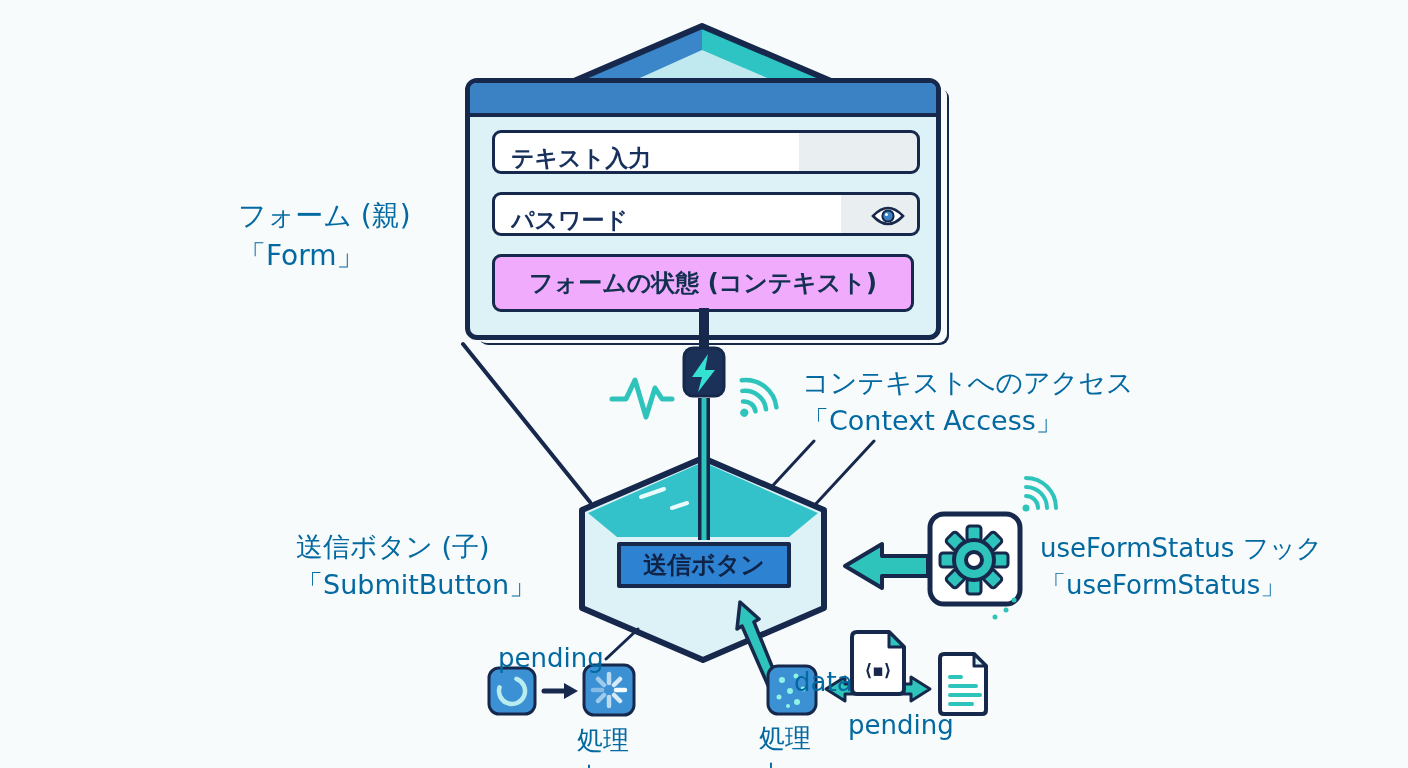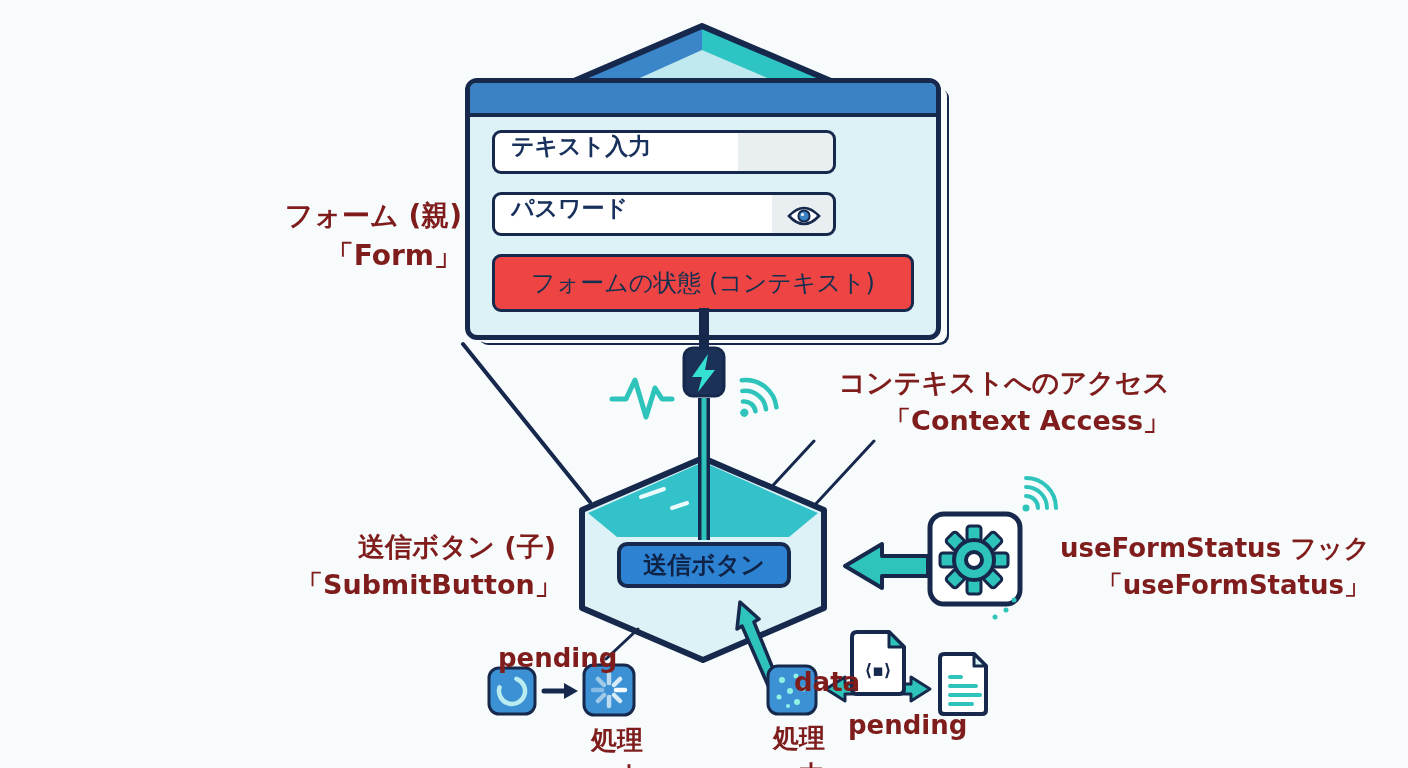--- a/index.html
+++ b/index.html
@@ -6,35 +6,35 @@
   html,body{width:1408px;height:768px;overflow:hidden}
   body{background:#f8fbfc;font-family:"DejaVu Sans","Liberation Sans",sans-serif;color:#16294d}
   #stage{position:relative;width:1408px;height:768px;background:#f8fbfc}
   svg.layer{position:absolute;left:0;top:0;pointer-events:none}
   #behind{z-index:1}
   .card{position:absolute;left:465px;top:78px;width:476px;height:262px;background:#ddf2f6;
         border:5px solid #16294d;border-radius:12px;z-index:2;
         box-shadow:9px 6px 0 -3px #f8fbfc,11px 8px 0 -3px #16294d}
   .band{position:absolute;left:0;top:0;right:0;height:34px;background:#3b82c4;
         border-bottom:4px solid #16294d;border-radius:6px 6px 0 0}
-  .field{position:absolute;left:22px;width:344px;height:44px;border:3px solid #16294d;border-radius:9px;
-         display:flex;align-items:flex-start;overflow:hidden}
+  .field{position:absolute;left:22px;width:428px;height:44px;border:3px solid #16294d;border-radius:9px;
+         display:flex;align-items:flex-end;overflow:hidden}
   .field1{top:47px;background:linear-gradient(90deg,#ffffff 0 72%,#e9eef1 72%)}
   .field2{top:109px;background:linear-gradient(90deg,#ffffff 0 82%,#e9eef1 82%)}
   .field input{border:none;background:transparent;outline:none;width:100%;
          font:600 23px "DejaVu Sans","Liberation Sans",sans-serif;color:#17305c;padding:0 16px}
   .eye{position:absolute;right:12px;top:9px;width:34px;height:24px;cursor:pointer}
-  .statebox{position:absolute;left:22px;top:171px;width:422px;height:58px;background:#ef4444;
+  .statebox{position:absolute;left:22px;top:171px;width:422px;height:58px;background:#f0abfc;
          border:3px solid #16294d;border-radius:9px;display:flex;align-items:center;justify-content:center;
-         font-size:24px;font-weight:400;color:#12304f}
+         font-size:24px;font-weight:700;color:#12304f}
   #front{z-index:3}
-  .lbl{position:absolute;z-index:4;font-weight:700;color:#7f1d1d;text-align:right;line-height:1.42}
+  .lbl{position:absolute;z-index:4;font-weight:400;color:#0369a1;text-align:left;line-height:1.42}
   .lbl span{display:block}
   .btn{position:absolute;left:617px;top:542px;width:174px;height:46px;z-index:4;
-       background:#2e82d2;border:4px solid #16294d;border-radius:10px;cursor:pointer;
+       background:#2e82d2;border:4px solid #16294d;border-radius:2px;cursor:pointer;
        font:800 24px "DejaVu Sans","Liberation Sans",sans-serif;color:#0f2347;
        display:flex;align-items:center;justify-content:center}
   .sm{font-size:26px}
 </style>
 </head>
 <body>
 
 <div id="stage">
 
   <svg id="behind" class="layer" width="1408" height="768" viewBox="0 0 1408 768">

